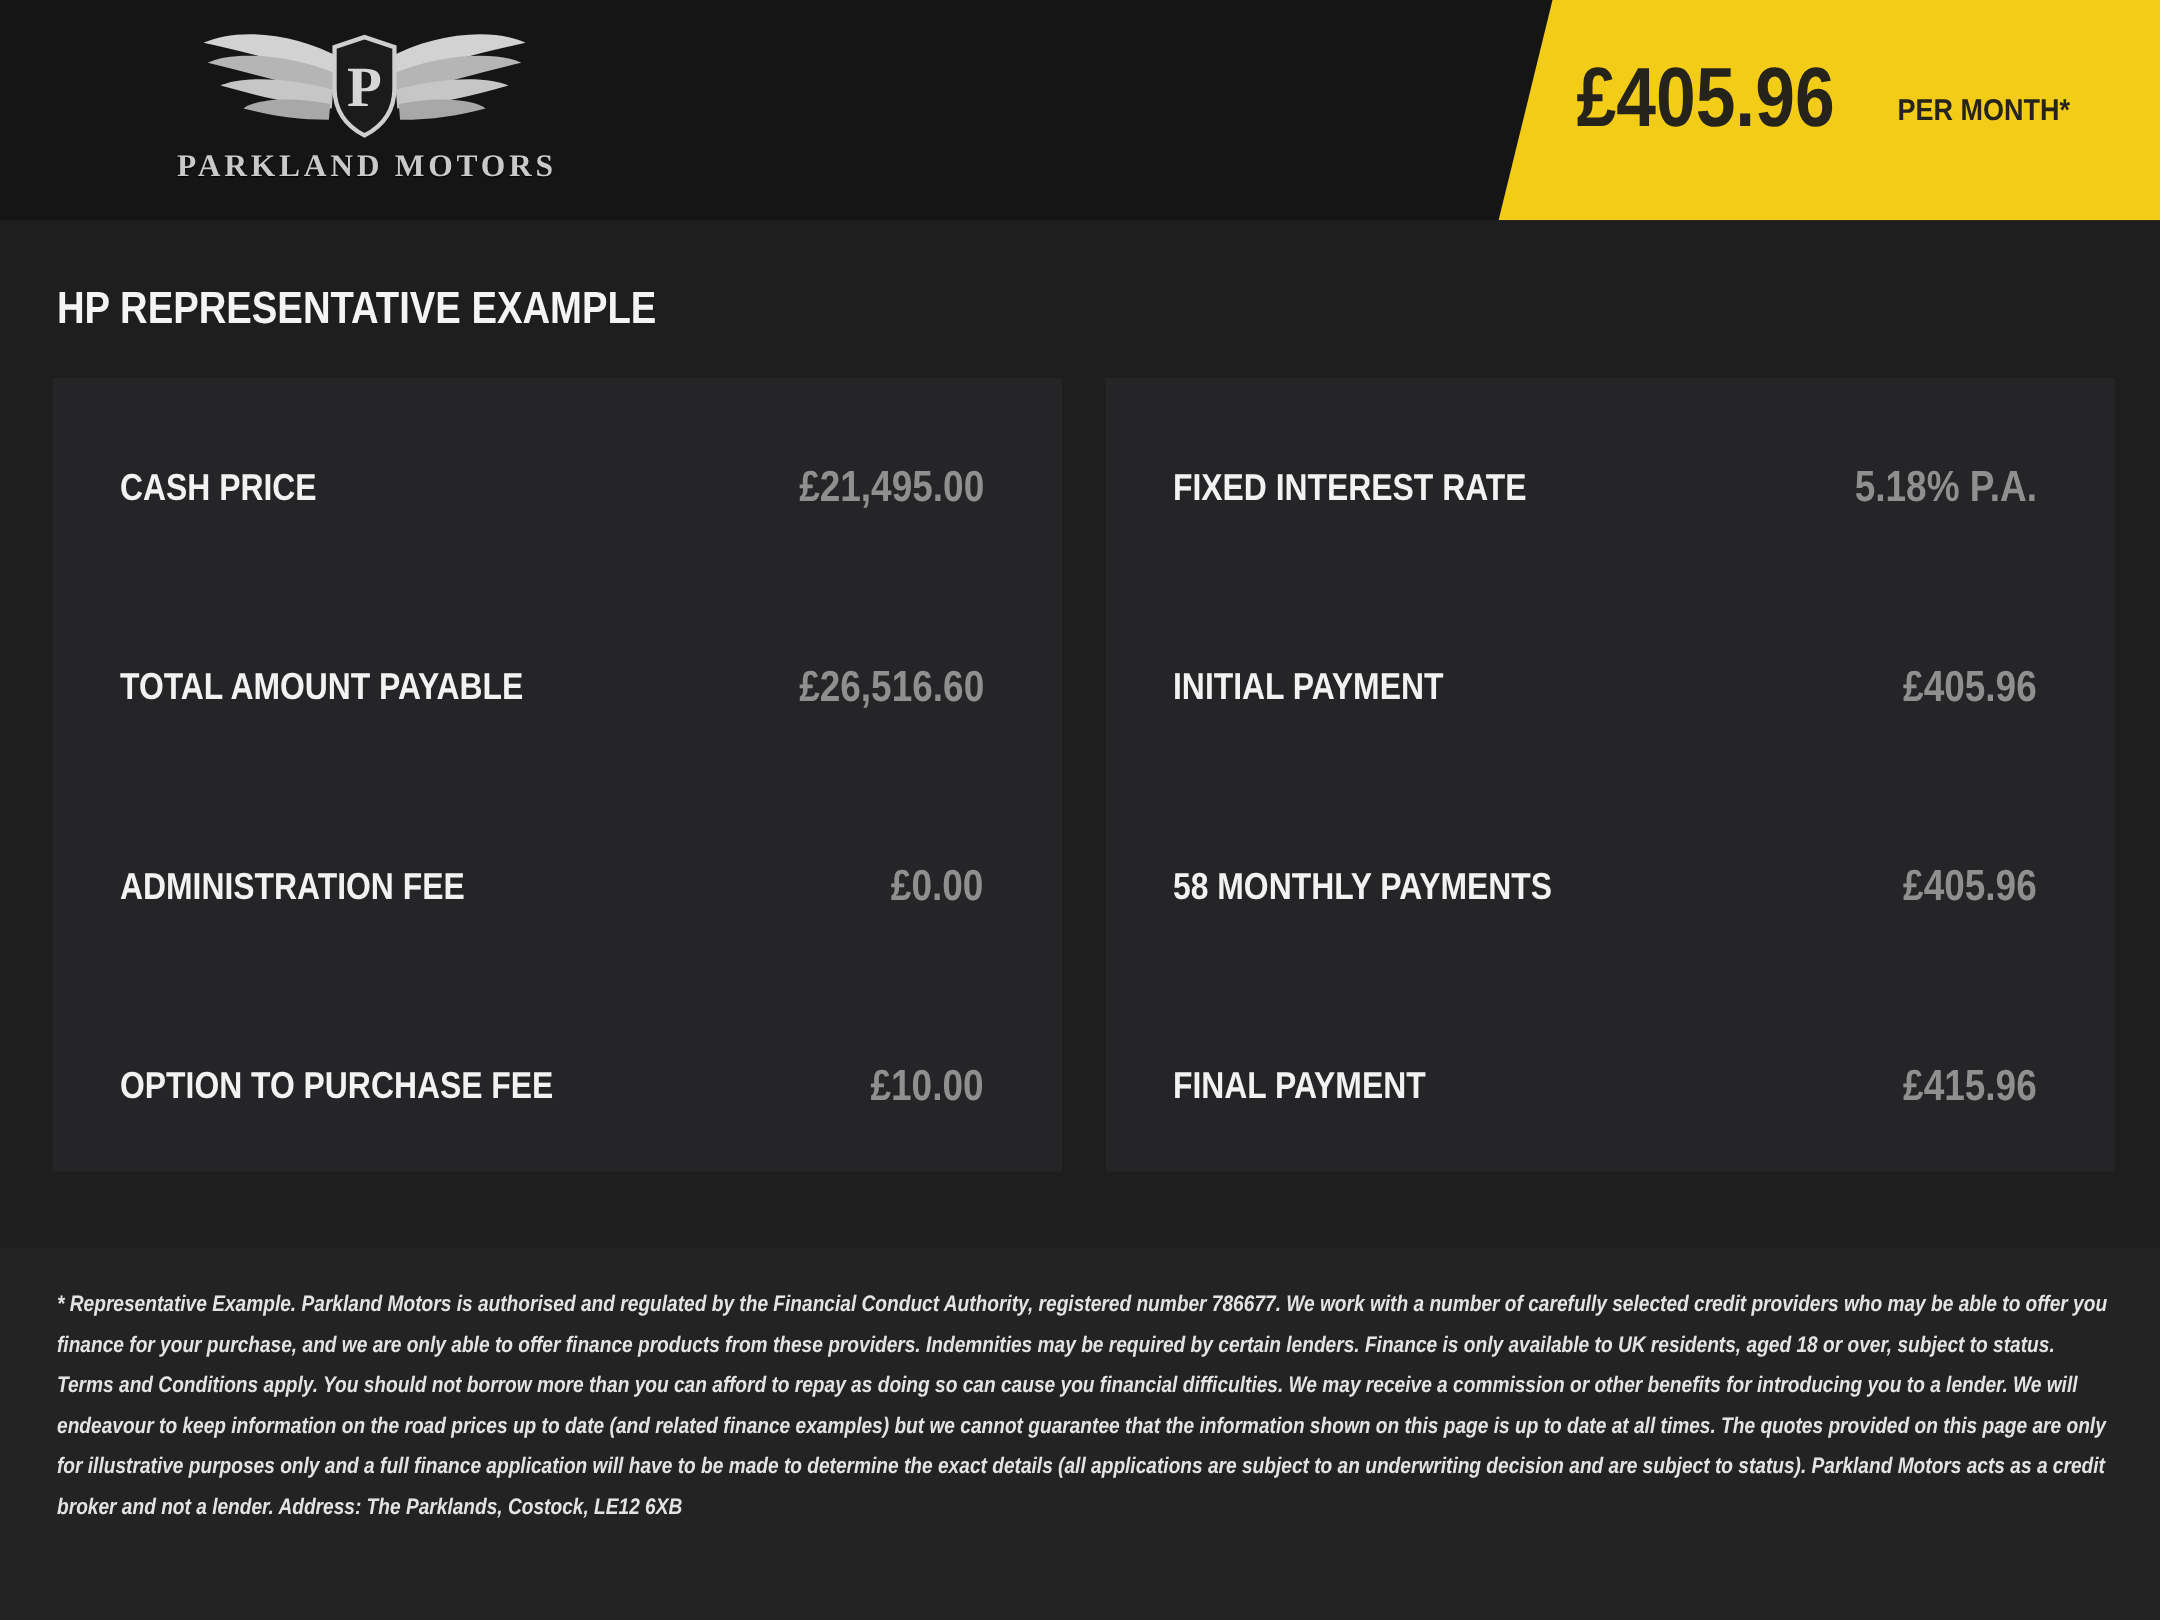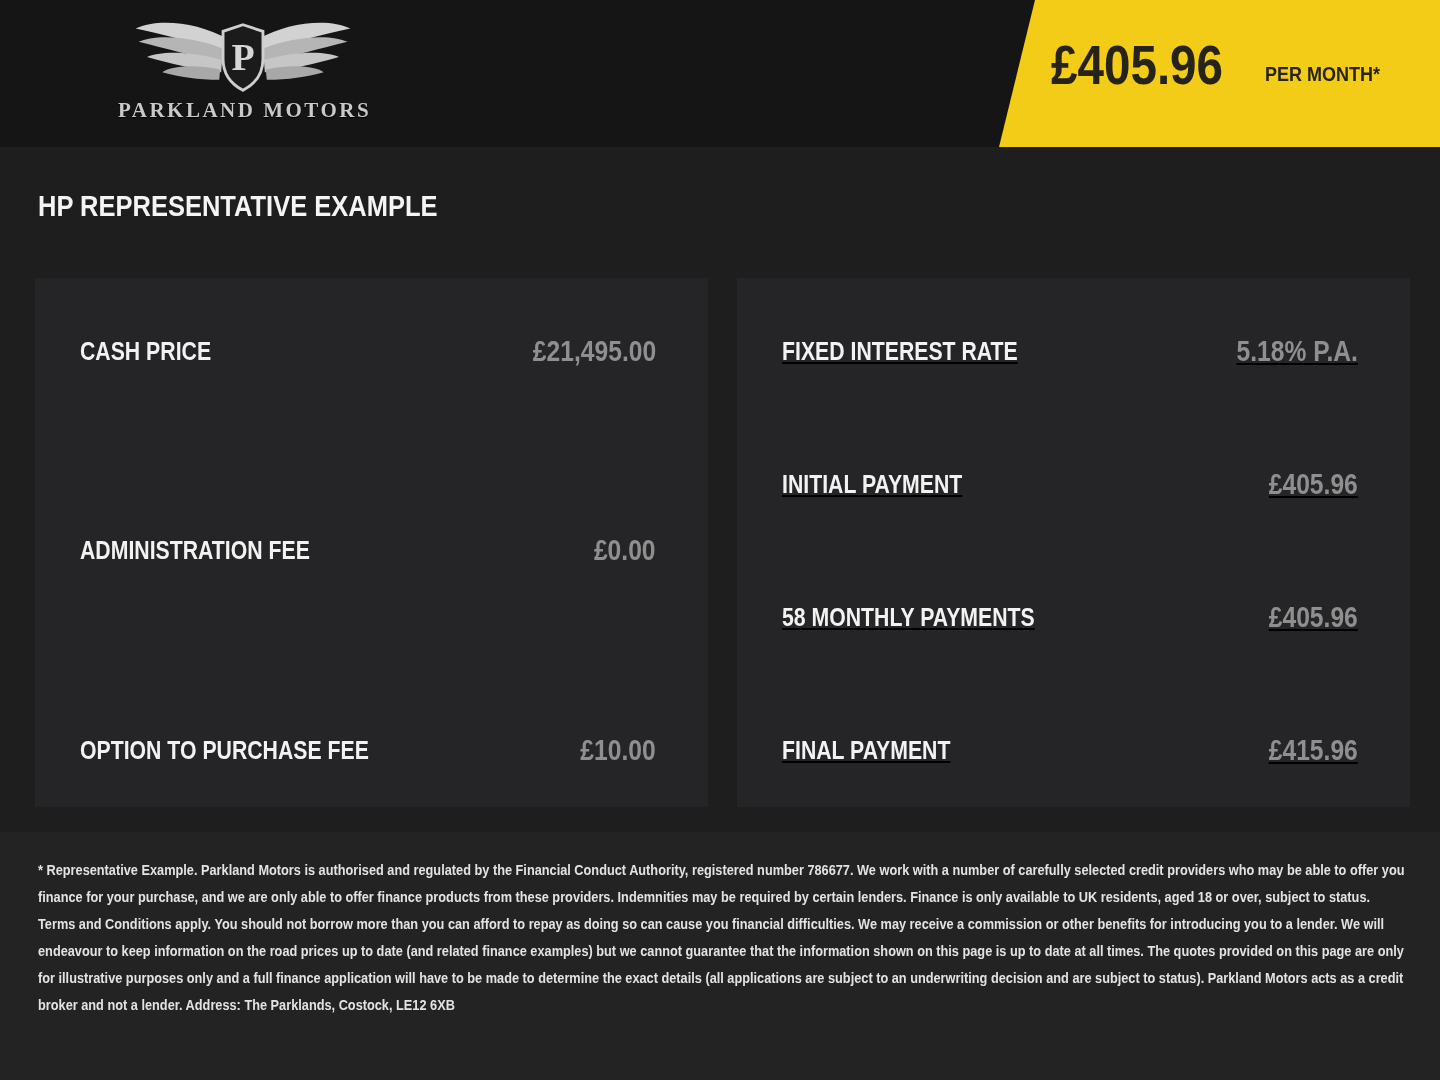--- a/index.html
+++ b/index.html
@@ -79,30 +79,30 @@
     left: 38px; top: 42px;
     font-size: 30px;
     font-weight: 700;
     color: #f4f4f4;
     transform: scaleX(0.85);
     transform-origin: left center;
     white-space: nowrap;
   }
   .panel {
     position: absolute;
-    top: 131px;
+    top: 105px;
     width: 673px; height: 529px;
     background: #252527;
     display: flex;
     flex-direction: column;
     justify-content: space-between;
     padding: 56px 52px 40px 45px;
   }
   .panel-left  { left: 35px; }
-  .panel-right { left: 737px; text-decoration: underline; }
+  .panel-right { left: 737px; }
   .finance-row {
     display: flex;
     justify-content: space-between;
     align-items: center;
     height: 34px;
   }
   .row-label {
     font-size: 25px;
     font-weight: 700;
     color: #f2f2f2;
@@ -118,20 +118,21 @@
     transform-origin: right center;
     white-space: nowrap;
   }
 
   
   .footer {
     position: absolute;
     left: 0; top: 832px;
     width: 1440px; height: 248px;
     background: #232324;
+    font-style: italic;
   }
   .disclaimer {
     position: absolute;
     left: 38px; top: 24px;
     width: 1612px;
     font-size: 15px;
     font-weight: 700;
     line-height: 27px;
     color: #e3e3e3;
     transform: scaleX(0.85);
@@ -175,20 +176,24 @@
 
   <div class="main">
     <div class="page-title">HP REPRESENTATIVE EXAMPLE</div>
 
     <div class="panel panel-left">
       <div class="finance-row">
         <span class="row-label">CASH PRICE</span>
         <span class="row-value">£21,495.00</span>
       </div>
       <div class="finance-row">
+        <span class="row-label">TOTAL AMOUNT PAYABLE</span>
+        <span class="row-value">£26,516.60</span>
+      </div>
+      <div class="finance-row">
         <span class="row-label">ADMINISTRATION FEE</span>
         <span class="row-value">£0.00</span>
       </div>
       <div class="finance-row">
         <span class="row-label">OPTION TO PURCHASE FEE</span>
         <span class="row-value">£10.00</span>
       </div>
     </div>
 
     <div class="panel panel-right">

